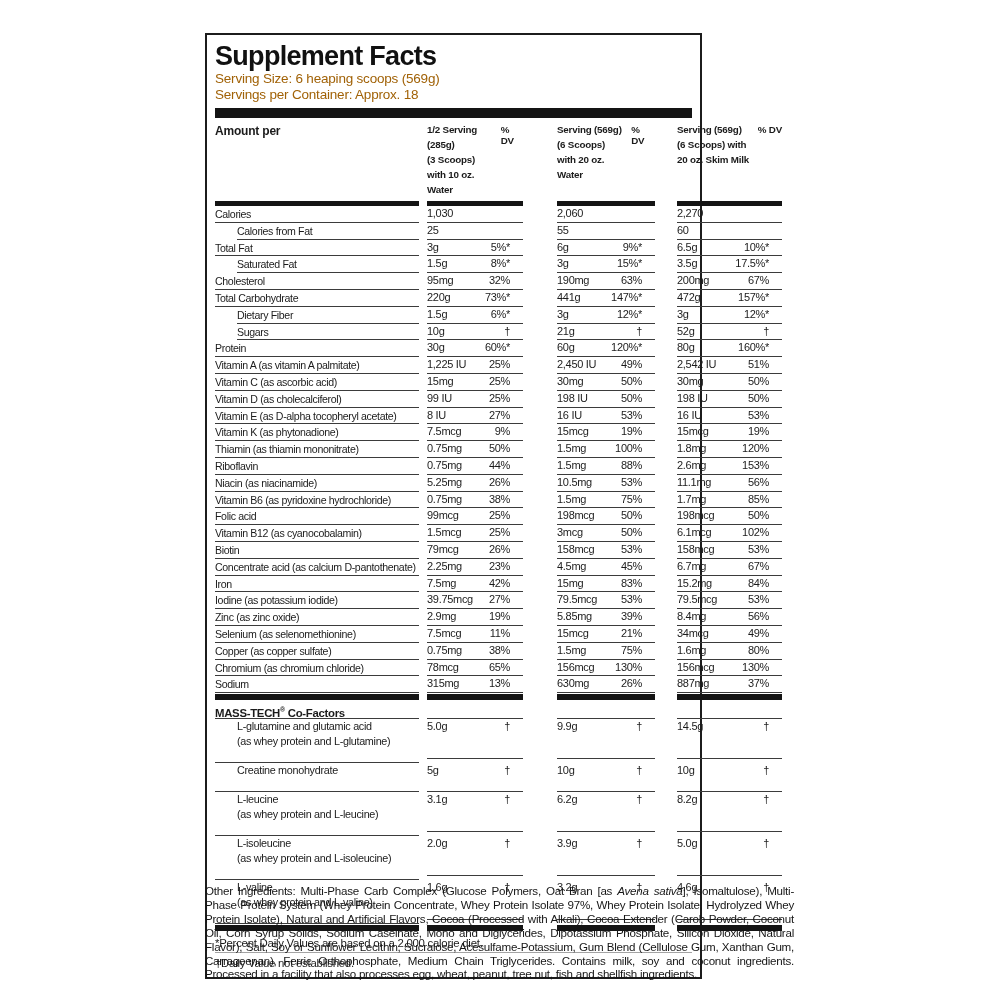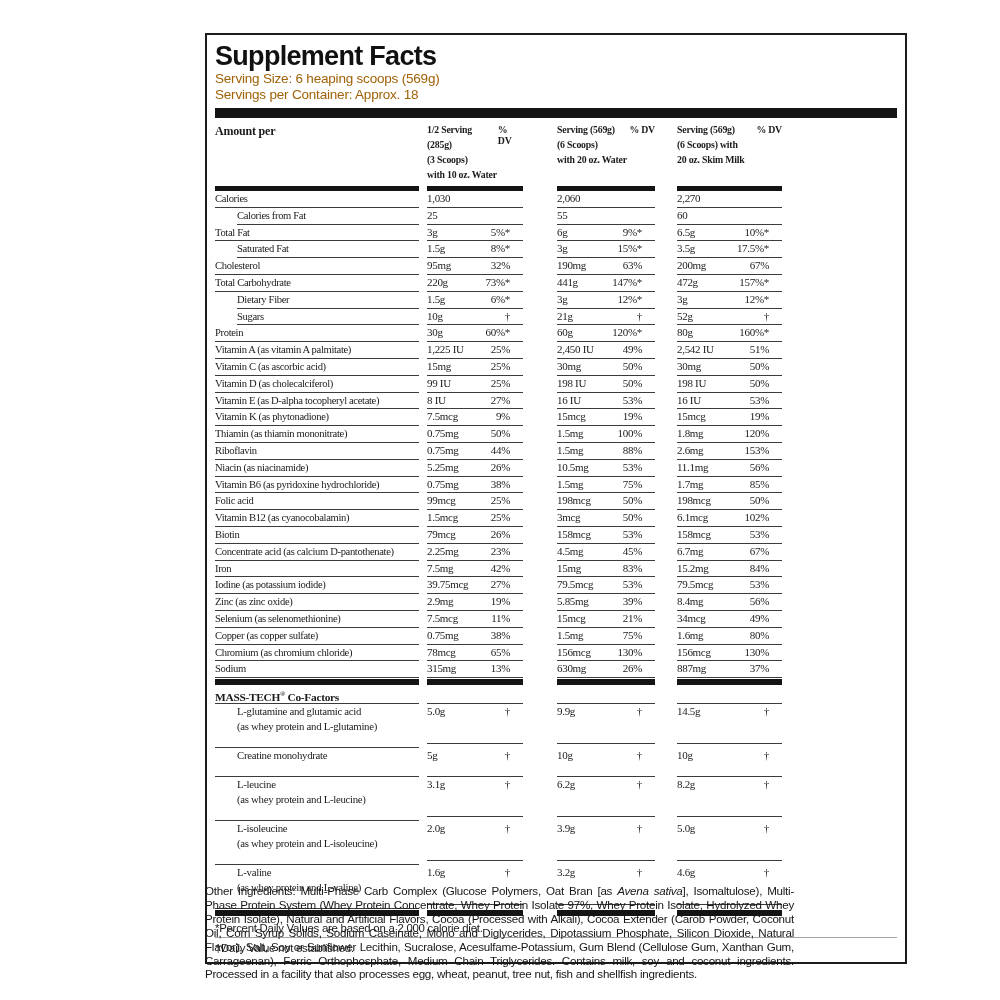--- a/index.html
+++ b/index.html
@@ -1,27 +1,27 @@
 <!DOCTYPE html>
 <html><head>
 <meta charset="utf-8">
 <style>
   * { margin:0; padding:0; box-sizing:border-box; }
   html,body { width:1000px; height:1000px; background:#fff; }
   body { font-family:"Liberation Sans", sans-serif; color:#1b1b1b; position:relative; }
 
   .panel {
-    position:absolute; left:205px; top:33px; width:702px;
+    position:absolute; left:205px; top:33px; width:497px;
     border:2px solid #1c1c1c; background:#fff; padding:6px 8px 5px 8px;
   }
   .title { font-size:27px; font-weight:bold; letter-spacing:-0.7px; line-height:30px; color:#111; }
   .serving-line { font-size:13.5px; line-height:16px; letter-spacing:-0.2px; color:#a16207; }
   .bar-full { height:10px; background:#141414; margin:5px 0 4px 0; }
 
-  .grid7 { display:grid; grid-template-columns:204px 8px 96px 34px 98px 22px 105px;font-family:Liberation Serif, serif; }
+  .grid7 { display:grid; grid-template-columns:204px 8px 96px 34px 98px 22px 105px; }
 
   
   .hdr-row { margin-top:1px; }
   .hdr-amount { font-weight:bold; font-size:12px; letter-spacing:-0.2px; padding-top:2px; }
   .hdr-grp { display:flex; justify-content:space-between; align-items:flex-start; }
   .hdr-lines { font-weight:bold; font-size:9.8px; line-height:15px; letter-spacing:-0.2px; }
   .hdr-dv { font-weight:bold; font-size:9.8px; padding-top:2px; letter-spacing:-0.2px; }
 
   .bars-row > .bar { height:5px; background:#141414; margin-top:4px; }
   .bars-thick > .bar { height:6px; background:#141414; }

